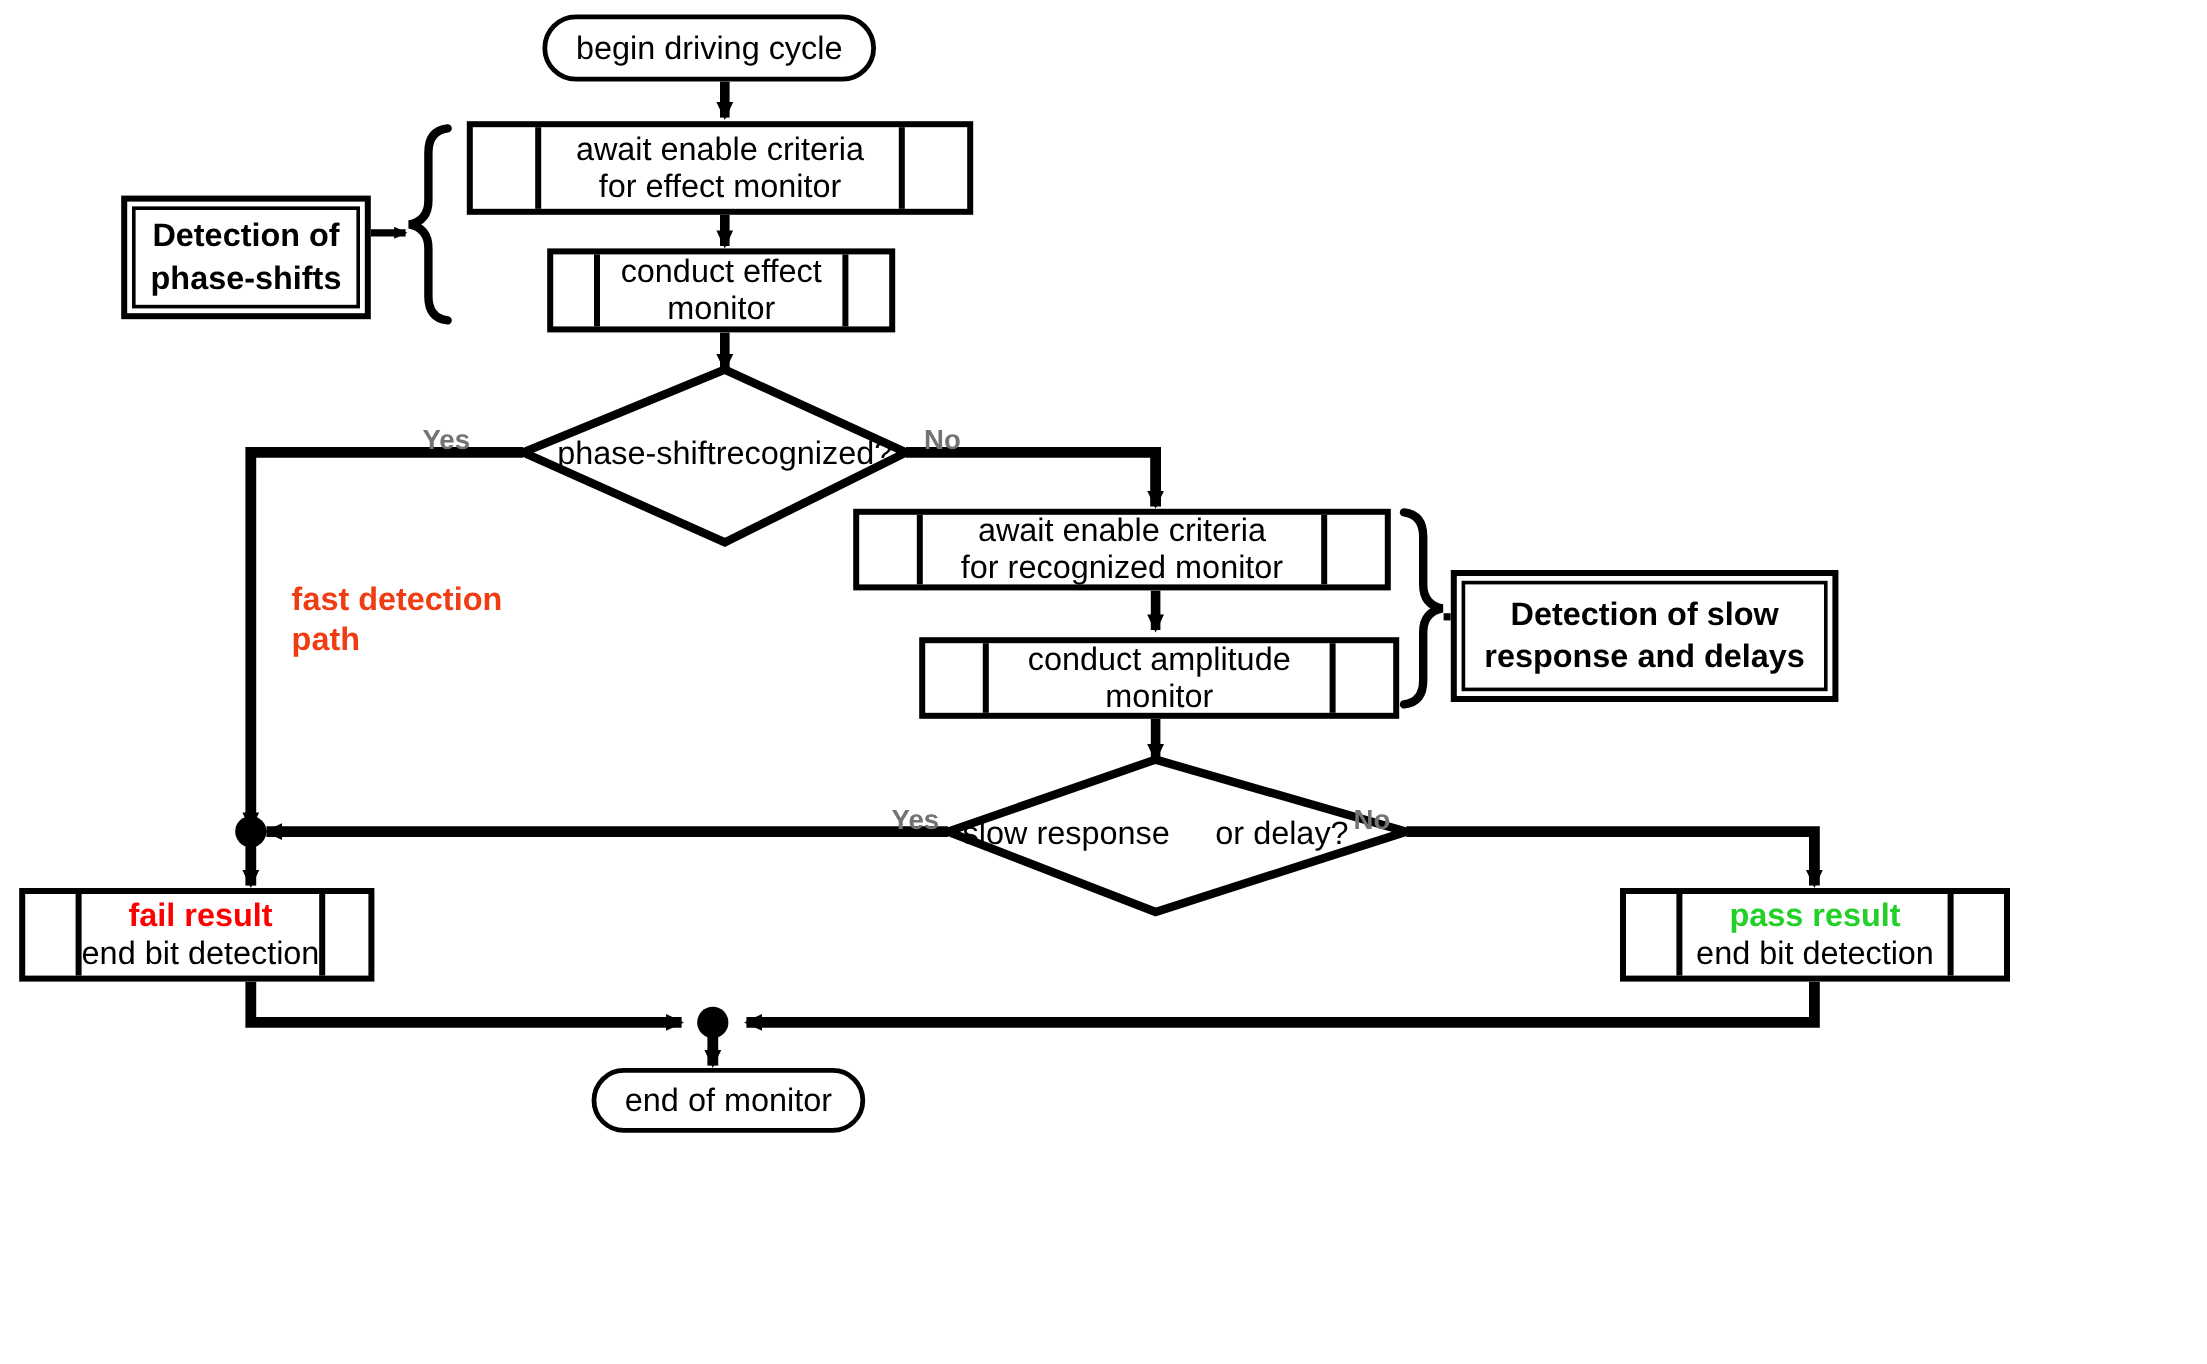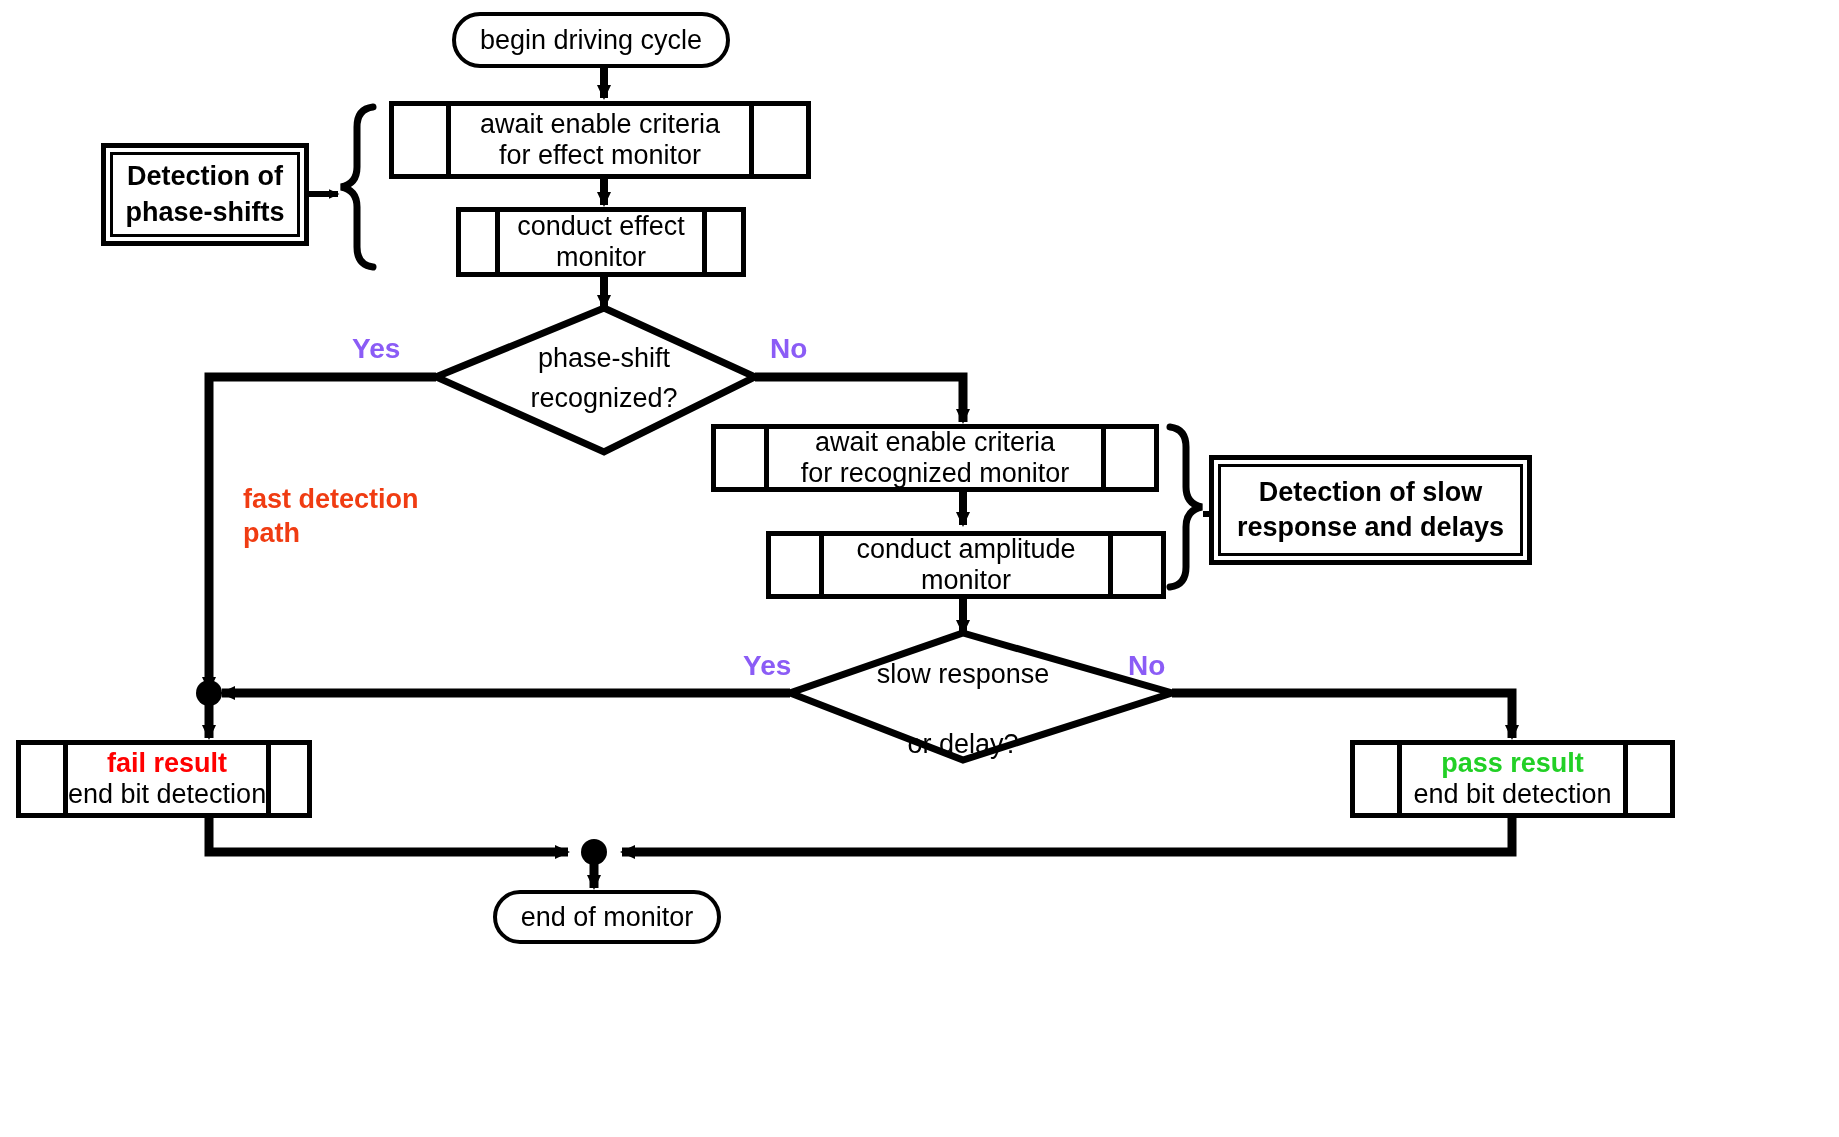--- a/index.html
+++ b/index.html
@@ -15,30 +15,30 @@
   .proc .body{flex:1 1 auto;display:flex;flex-direction:column;align-items:center;justify-content:center;}
   .proc .line{font-size:27px;color:#000;line-height:1.15;white-space:nowrap;text-align:left;}
   .proc .line.redbold{color:#ff0000;font-weight:bold;}
   .proc .line.greenbold{color:#22d026;font-weight:bold;}
 
   
   .term{border:4px solid #000;border-radius:999px;display:flex;align-items:center;justify-content:center;}
   .term span{font-size:27px;color:#000;white-space:nowrap;}
 
   
-  .diamond-label{position:absolute;display:flex;flex-direction:column;align-items:center;justify-content:space-between;pointer-events:none;}
+  .diamond-label{position:absolute;display:flex;flex-direction:row;align-items:center;justify-content:center;pointer-events:none;}
   .diamond-label span{font-size:27px;color:#000;line-height:1.2;white-space:nowrap;}
 
   
-  .caption{border:5px solid #000;padding:4px;}
+  .caption{border:5px solid #000;padding:4px;margin-top:20px;}
   .caption .inner{border:3px solid #000;padding:14px 18px;display:flex;flex-direction:column;align-items:center;justify-content:center;height:100%;box-sizing:border-box;}
   .caption .inner span{font-size:27px;font-weight:bold;color:#000;line-height:1.3;white-space:nowrap;text-align:center;}
 
   
-  .branch{position:absolute;font-size:28px;font-weight:bold;color:#8b5cf6;white-space:nowrap;}
+  .branch{position:absolute;font-size:23px;font-weight:bold;color:#737373;white-space:nowrap;margin-top:20px;}
 
   
   .annot{position:absolute;color:#f03c12;font-weight:bold;font-size:27px;line-height:1.25;white-space:nowrap;}
 </style>
 </head>
 <body>
 
 <div id="stage">
 
   <svg id="wires" viewBox="0 0 1839 1137">

